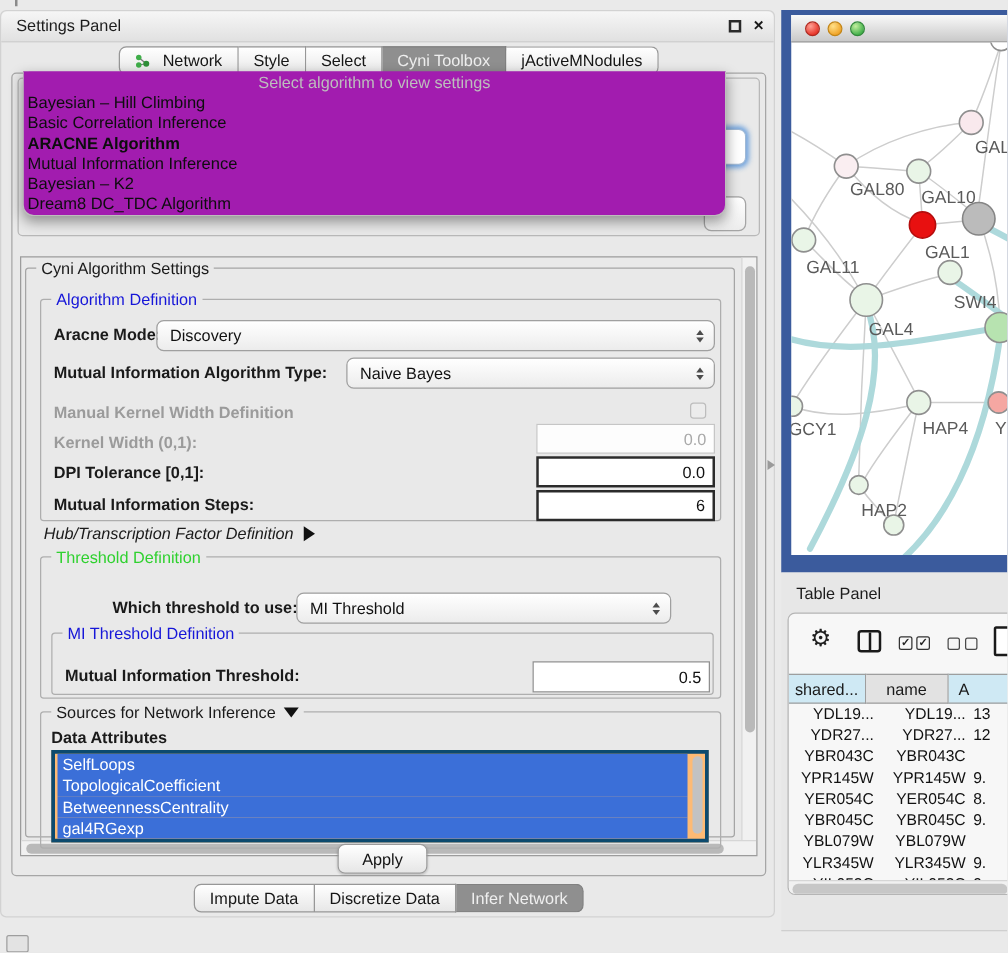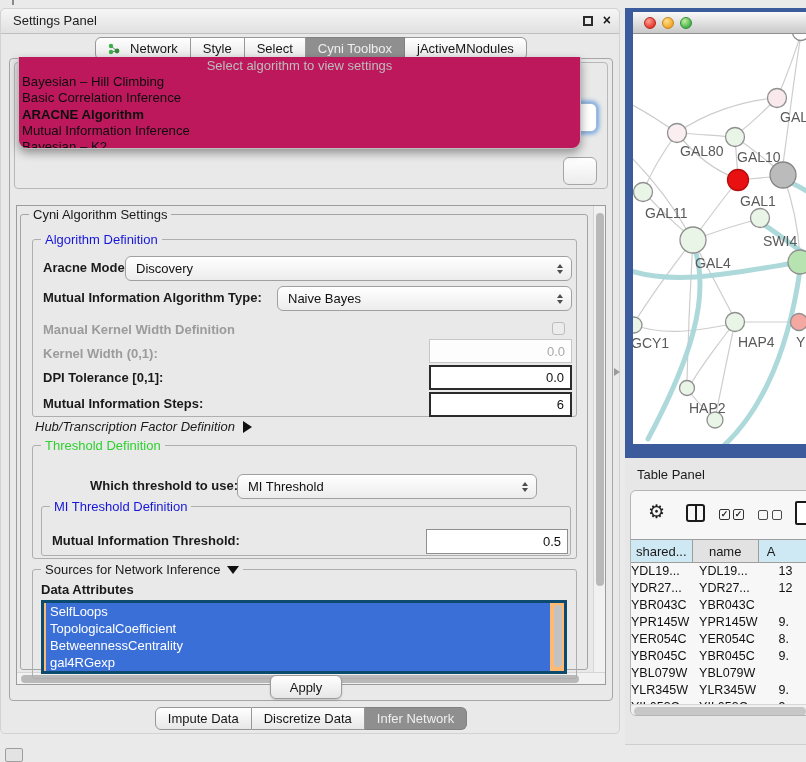--- a/index.html
+++ b/index.html
@@ -78,21 +78,21 @@
     display:flex; align-items:center; justify-content:center; box-shadow:0 1px 2px rgba(0,0,0,.18); }
 
   .hub-arrow { display:inline-block; margin-left:8px; width:0; height:0;
     border-top:6px solid transparent; border-bottom:6px solid transparent; border-left:9px solid #111;
     vertical-align:-2px; }
   .down-arrow { display:inline-block; margin-left:6px; width:0; height:0;
     border-left:6px solid transparent; border-right:6px solid transparent; border-top:8px solid #111;
     vertical-align:0px; }
 
   
-  #algo-dropdown { left:18px; top:57px; width:563px; height:92px; background:#be185d;
+  #algo-dropdown { left:18px; top:57px; width:563px; height:116px; background:#a21caf;
     border:1px solid #bdbdbd; border-top:none; border-radius:0 0 9px 9px;
     box-shadow:0 4px 10px rgba(0,0,0,.38); z-index:40; overflow:hidden; }
   .dd-prompt { height:17px; line-height:17px; text-align:center; font-size:13px; color:#bdbdbd; }
   .dd-item { height:16.3px; line-height:16.3px; font-size:13.2px; color:#0d0d0d; padding-left:3px; white-space:nowrap; }
   .dd-item.bold { font-weight:bold; }
 
   
   .divider-arrow { left:614px; top:368px; width:0; height:0;
     border-top:4px solid transparent; border-bottom:4px solid transparent; border-left:6px solid #9a9a9a; }
 
@@ -121,21 +121,21 @@
   .mini-box { position:absolute; top:13px; width:10px; height:10px; border:1.5px solid #4a4a4a; border-radius:2px; }
   .icon-doc { position:absolute; left:164px; top:4px; width:20px; height:24px; border:2px solid #1a1a1a; border-radius:2px; background:#fff; }
 
   .tp-header { left:0; top:48px; width:100%; height:24px; display:flex; }
   .th-cell { height:24px; border-top:1px solid #9e9e9e; border-bottom:1px solid #9e9e9e; border-right:1px solid #9e9e9e;
     font-size:13px; color:#1a1a1a; display:flex; align-items:center; justify-content:center; }
   .th-blue { background:#cfe9f4; }
   .th-gray { background:#e2e2e2; }
   .tp-rows { left:0; top:72px; width:100%; height:141px; overflow:hidden; }
   .tp-row { display:flex; height:17px; }
-  .td-cell { font-size:12.5px; color:#111; height:17px; line-height:17px; text-align:left; white-space:nowrap; overflow:hidden; }
+  .td-cell { font-size:12.5px; color:#111; height:17px; line-height:17px; text-align:right; white-space:nowrap; overflow:hidden; }
   .td-c1 { width:76px; }
   .td-c2 { width:82px; }
   .td-c3 { width:40px; text-align:left; padding-left:6px; }
   .tp-hscroll { left:0; top:213px; width:100%; height:13px; }
   .tp-hscroll .thumb { position:absolute; left:3px; top:2px; width:172px; height:9px; background:#c7c7c7; }
 
   .mini-btn { left:5px; top:748px; width:18px; height:14px; border:1px solid #9e9e9e; background:#e3e3e3; border-radius:2px; }
   .artifact-tick { left:12px; top:0; width:2px; height:5px; background:#8a8a8a; }
 </style>
 </head>

